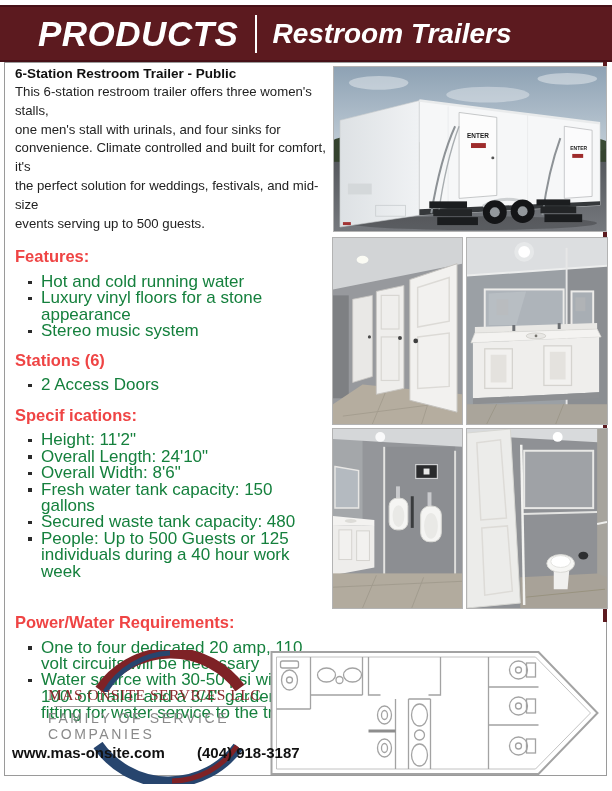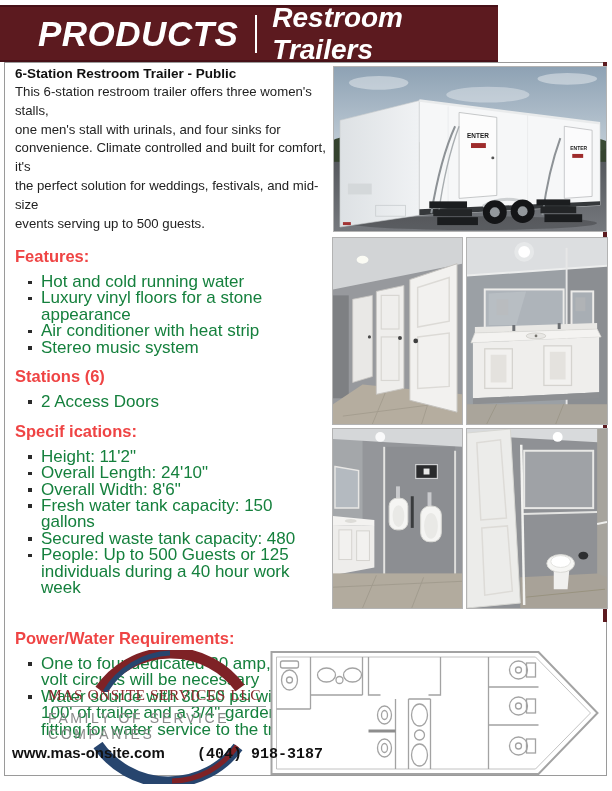--- a/index.html
+++ b/index.html
@@ -1,20 +1,20 @@
 <!DOCTYPE html>
 <html><head>
 <meta charset="utf-8">
 <style>
   html,body{margin:0;padding:0;background:#fff;}
   .page{position:relative;width:612px;height:791px;background:#fff;overflow:hidden;
         font-family:"Liberation Sans",sans-serif;color:#1c1c1c;}
 
   
-  .hdr{position:absolute;left:0;top:5px;width:498px;height:57px;background:#5c1a1f;
+  .hdr{position:absolute;left:0;top:5px;width:612px;height:57px;background:#5c1a1f;
        border-top:2px solid #471118;border-bottom:2px solid #471118;
        display:flex;align-items:center;box-sizing:border-box;}
   .hdr-title{font-size:35px;font-weight:bold;font-style:italic;color:#fff;
              letter-spacing:.5px;margin-left:38px;}
   .hdr-sep{width:2px;height:38px;background:#fff;margin:0 15px 0 17px;}
   .hdr-sub{font-size:28px;font-weight:bold;font-style:italic;color:#fff;}
 
   
   .frame{position:absolute;left:4px;top:62px;width:603px;height:714px;
          border:1px solid #9a9a9a;box-sizing:border-box;}
@@ -33,21 +33,21 @@
   
   .logo{position:absolute;left:48px;top:650px;width:224px;text-align:left;}
   .logo svg{display:block;margin:0 auto;}
   .logo-name{font-family:"Liberation Serif",serif;font-size:15.5px;color:#8c2a2e;
              letter-spacing:.5px;margin-top:-6px;white-space:nowrap;}
   .logo-rule{height:1px;background:#9b9b9b;margin:2px 6px 3px 6px;}
   .logo-tag{font-size:14px;color:#8a8a8a;letter-spacing:2.6px;}
 
   
   .footer{position:absolute;left:12px;top:744px;font-size:15px;font-weight:bold;color:#111;}
-  .footer .phone{margin-left:28px;font-family:Liberation Mono, monospace;}
+  .footer .phone{margin-left:28px;}
 
   
   .ph{position:absolute;border:1px solid #b3b3b3;box-sizing:border-box;overflow:hidden;background:#ccc;}
   .ph svg{display:block;width:100%;height:100%;}
   .ph1{left:333px;top:66px;width:274px;height:166px;}
   .ph2{left:332px;top:237px;width:131px;height:188px;}
   .ph3{left:466px;top:237px;width:142px;height:188px;}
   .ph4{left:332px;top:428px;width:131px;height:181px;}
   .ph5{left:466px;top:428px;width:142px;height:181px;}
   .plan{position:absolute;left:268px;top:649px;width:333px;height:128px;}
@@ -73,21 +73,20 @@
 one men's stall with urinals, and four sinks for
 convenience. Climate controlled and built for comfort, it's
 the perfect solution for weddings, festivals, and mid-size
 events serving up to 500 guests.</p>
     <div>
         <section class="sec sec-0">
           <h2>Features:</h2>
           <ul>
             <li>Hot and cold running water</li>
             <li>Luxury vinyl floors for a stone appearance</li>
-            <li>Air conditioner with heat strip</li>
             <li>Stereo music system</li>
           </ul>
         </section>
         <section class="sec sec-1">
           <h2>Stations (6)</h2>
           <ul>
             <li>2 Access Doors</li>
           </ul>
         </section>
         <section class="sec sec-2">

